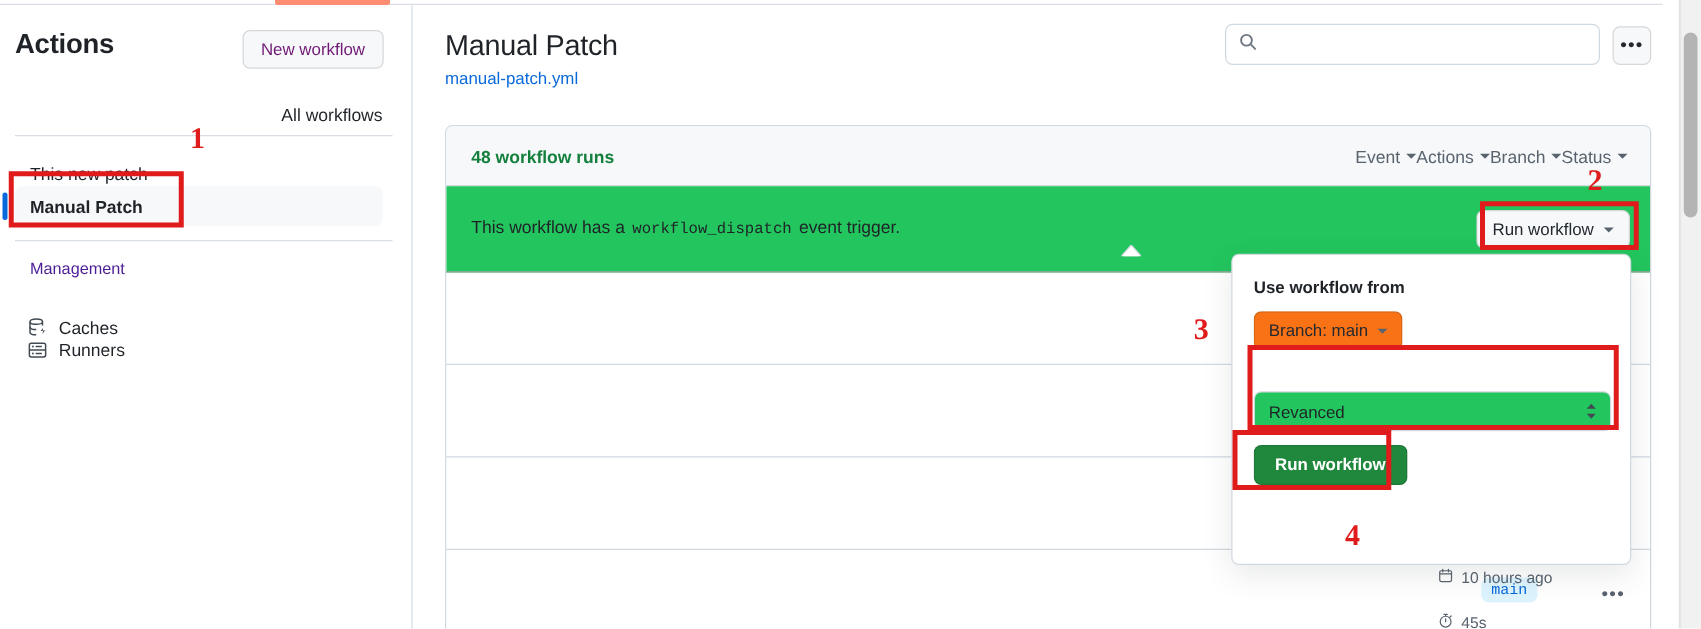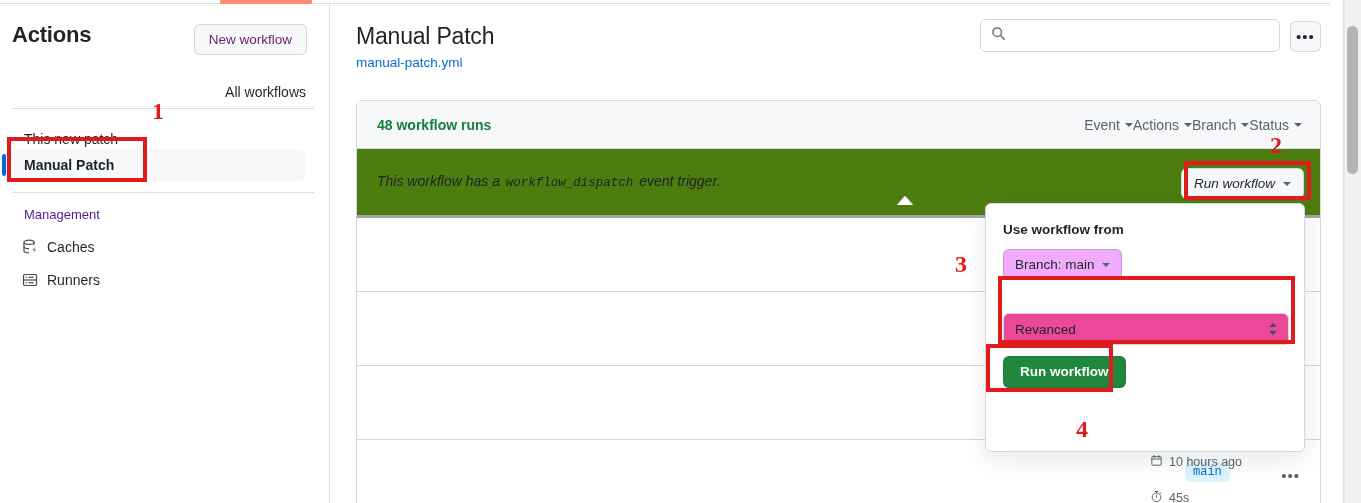--- a/index.html
+++ b/index.html
@@ -65,21 +65,21 @@
   .div-1 { top: 104px; }
   .div-2 { top: 188px; }
   .mgmt-label {
     position: absolute; left: 24px; top: 203px;
     font-size: 13px; color: #4c1d95; font-weight: 400;
   }
   .mgmt-item {
     position: absolute; left: 22px; display: flex; align-items: center; gap: 9px;
     font-size: 14px; color: #1f2328; cursor: pointer;
   }
-  .mgmt-caches { top: 235px; justify-content: center; }
+  .mgmt-caches { top: 250px; justify-content: center; }
   .mgmt-runners { top: 268px; }
   .mgmt-item svg { display:block; }
 
   
   .main {
     position: absolute; left: 331px; top: 4px; width: 999px; height: 499px;
     background: #fff; overflow: hidden;
   }
   .page-title {
     position: absolute; left: 25px; top: 19px;
@@ -128,21 +128,21 @@
     display: flex; align-items: center; gap: 5px;
   }
   .caret {
     width: 0; height: 0; border-left: 4px solid transparent;
     border-right: 4px solid transparent; border-top: 4px solid #59636e;
     display:inline-block;
   }
 
   .dispatch-banner {
     position: absolute; left: 0; top: 48px; width: 100%; height: 69px;
-    background: #4d7c0f; border-bottom: 3px solid #a3a3a3; font-style: italic;
+    background: #22c55e; border-bottom: 1px solid #a3a3a3;
   }
   .dispatch-text {
     position: absolute; left: 20px; top: 24px;
     font-size: 14px; color: #1f2328;
   }
   .code-inline {
     font-family: "Liberation Mono", monospace; font-size: 12.5px;
     color: #1f2328; padding: 0 2px;
   }
   .run-workflow-btn {
@@ -186,33 +186,33 @@
   }
   .dropdown-arrow {
     position: absolute; left: 566px; top: 192px; width: 16px; height: 9px; z-index: 41;
   }
   .dd-title {
     position: absolute; left: 17px; top: 18px;
     font-size: 13.5px; font-weight: 600; color: #1f2328;
   }
   .branch-select {
     position: absolute; left: 17px; top: 45px;
-    background: #f0abfc; border: 1px solid rgba(27,31,36,0.15); border-radius: 6px;
+    background: #f97316; border: 1px solid rgba(27,31,36,0.15); border-radius: 6px;
     padding: 5px 11px; font-size: 13.5px; color: #24292f; line-height: 19px;
     display: flex; align-items: center; gap: 7px; cursor: pointer;
   }
   .dd-field-label {
     position: absolute; left: 17px; top: 87px;
     font-family: "Liberation Mono", monospace;
     font-size: 12.5px; font-weight: 700; color: #1f2328;
   }
   .req-star { color: #cf222e; font-weight: 700; }
   .dd-select {
     position: absolute; left: 17px; top: 109px; width: 286px; height: 32px;
-    background: #ec4899; border: 1px solid #d1d9e0; border-radius: 6px;
+    background: #22c55e; border: 1px solid #d1d9e0; border-radius: 6px;
     display: flex; align-items: center; padding: 0 11px;
     font-size: 13.5px; color: #1f2328; cursor: pointer;
   }
   .dd-select .stepper {
     position: absolute; right: 10px; display:flex; flex-direction:column; gap:2px;
   }
   .run-green-btn {
     position: absolute; left: 17px; top: 152px;
     background: #1f883d; border: 1px solid rgba(27,31,36,0.15); border-radius: 6px;
     color: #fff; font-size: 13.5px; font-weight: 600;

